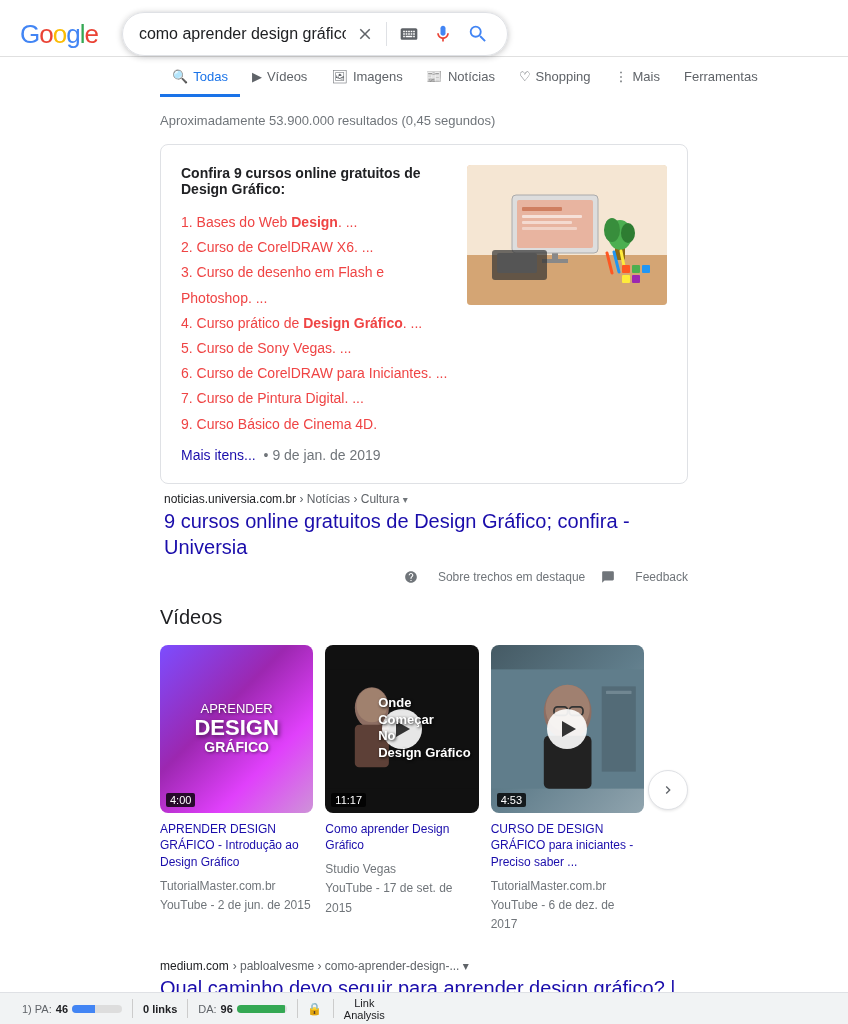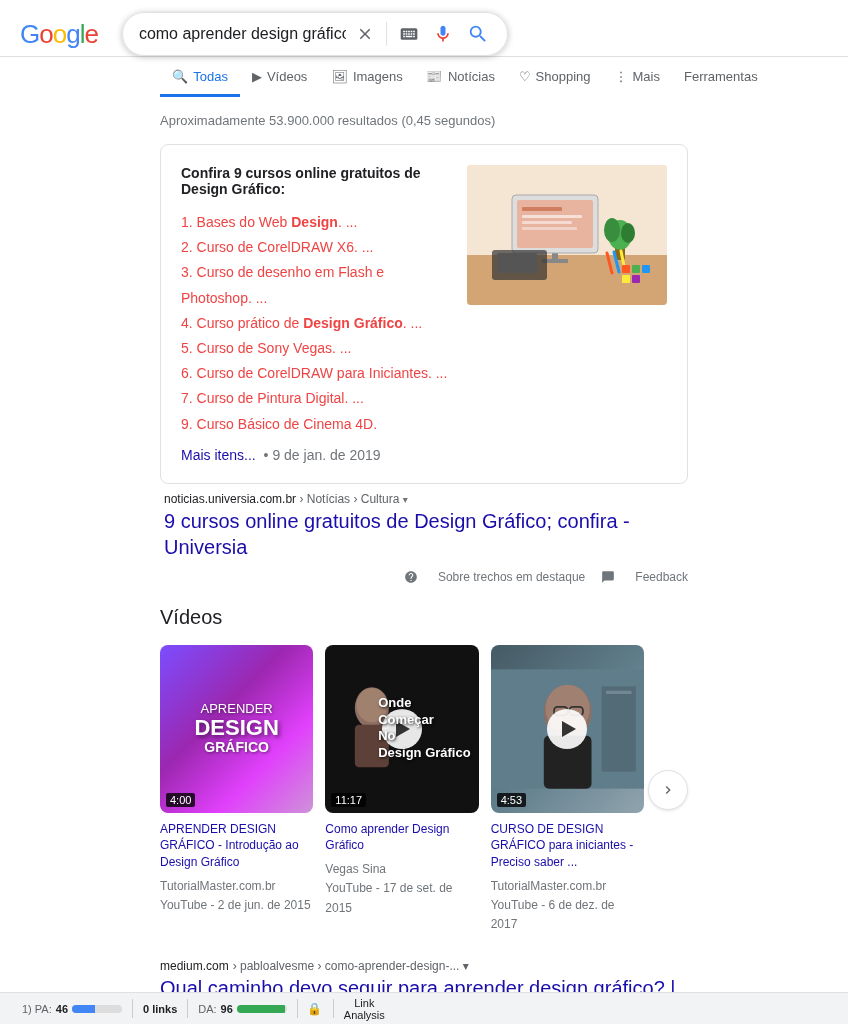--- a/index.html
+++ b/index.html
@@ -580,21 +580,21 @@
               <ellipse cx="55" cy="42" rx="18" ry="20" fill="#a0816e"></ellipse>
             </svg>
             <div class="video-play">
               <div class="play-triangle"></div>
             </div>
             <div class="video-text-overlay" style="font-size:13px;color:#fff;font-weight:bold;text-shadow:1px 1px 3px rgba(0,0,0,0.9);text-align:left;left:auto;right:8px;top:50%;transform:translateY(-50%);">Onde<br>Começar<br>No<br>Design Gráfico</div>
             <span class="video-duration">11:17</span>
           </div>
           <div class="video-title">Como aprender Design Gráfico</div>
           <div class="video-meta">
-            <div>Vegas Sina</div>
+            <div>Studio Vegas</div>
             <div><span>YouTube</span> - <span>17 de set. de 2015</span></div>
           </div>
         </div>
 
         <div class="video-card">
           <div class="video-thumb video-thumb-3">
             <svg viewBox="0 0 180 140" width="100%" height="100%" xmlns="http://www.w3.org/2000/svg">
               <rect width="180" height="140" fill="#607d8b"></rect>
 
               <ellipse cx="90" cy="50" rx="28" ry="32" fill="#8d6e63"></ellipse>

